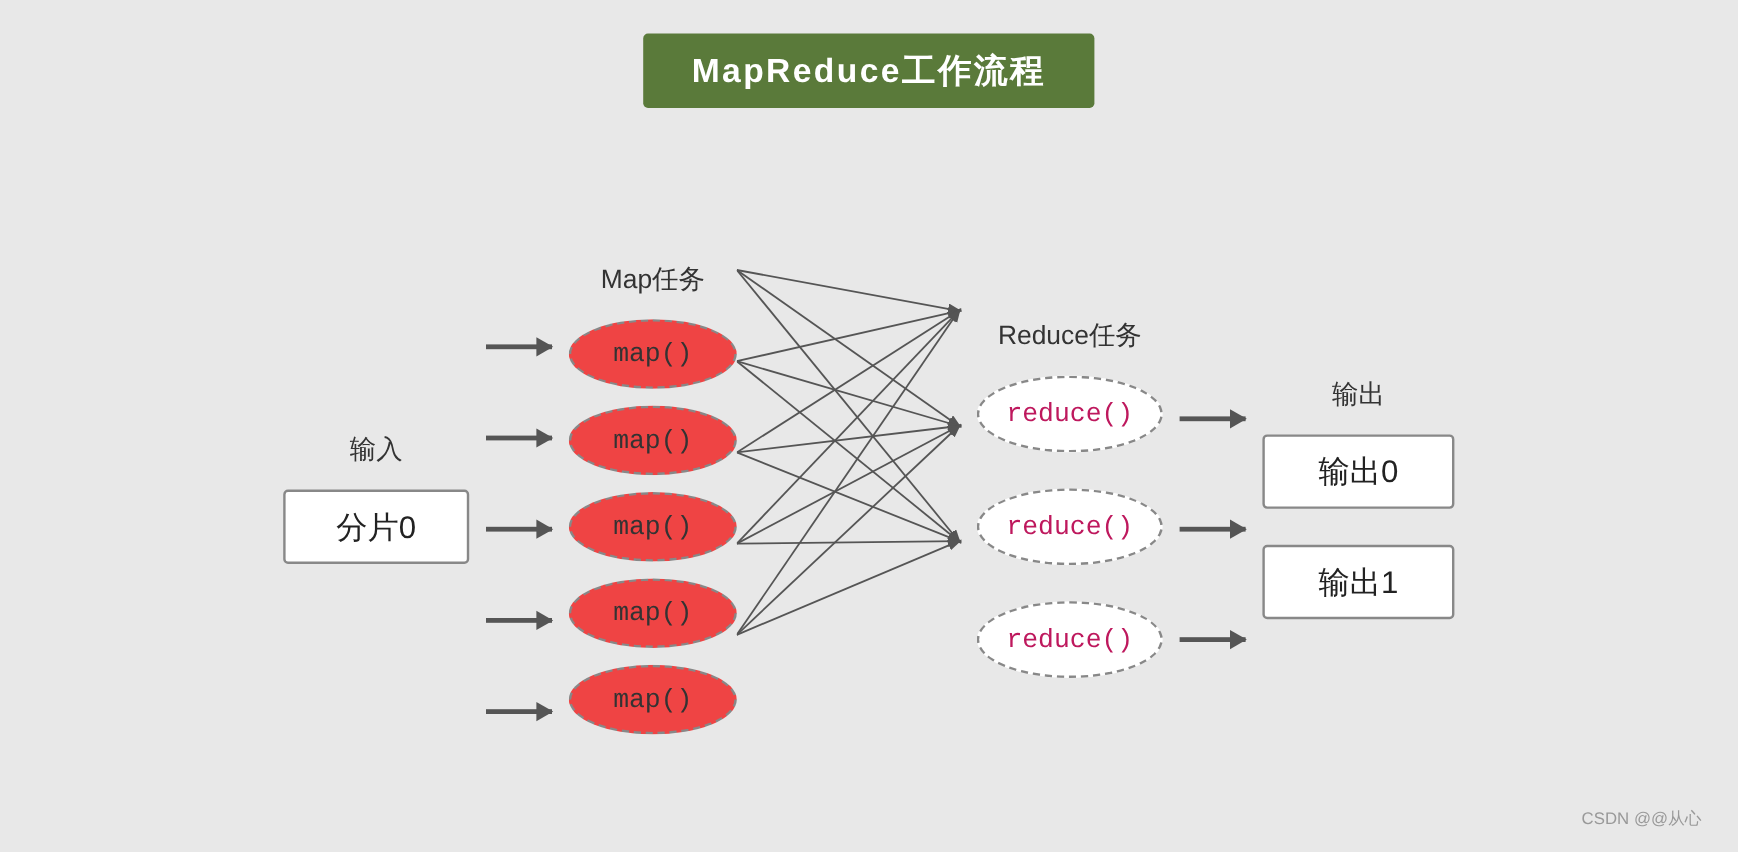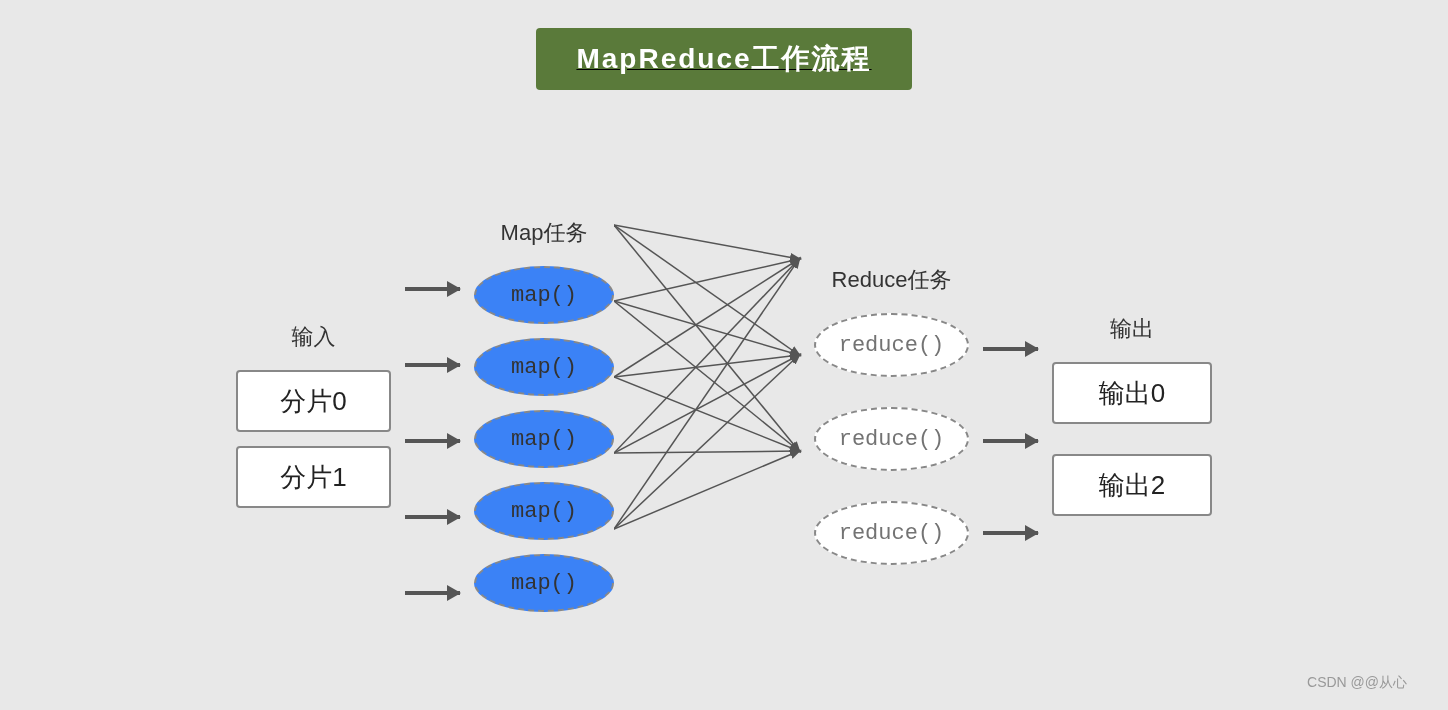--- a/index.html
+++ b/index.html
@@ -20,21 +20,20 @@
       display: flex;
       flex-direction: column;
       align-items: center;
     }
 
     .title-box {
       margin-top: 28px;
       background: #5a7a3a;
       padding: 12px 40px;
       border-radius: 4px;
-      text-decoration: underline;
     }
 
     .title-text {
       color: white;
       font-size: 28px;
       font-weight: bold;
       letter-spacing: 2px;
     }
 
     .flow-area {
@@ -83,41 +82,41 @@
       color: #222;
       font-family: "SimHei", "Microsoft YaHei", Arial, sans-serif;
     }
 
     
     .map-oval {
       width: 140px;
       height: 58px;
       border: 2px dashed #888;
       border-radius: 50%;
-      background: #3b82f6;
+      background: #ef4444;
       display: flex;
       align-items: center;
       justify-content: center;
       font-size: 22px;
       color: #333;
       font-family: "Courier New", monospace;
     }
 
     
     .reduce-oval {
       width: 155px;
       height: 64px;
       border: 2px dashed #888;
       border-radius: 50%;
       background: white;
       display: flex;
       align-items: center;
       justify-content: center;
       font-size: 22px;
-      color: #737373;
+      color: #be185d;
       font-family: "Courier New", monospace;
     }
 
     
     .output-rect {
       width: 160px;
       height: 62px;
       border: 2px solid #888;
       border-radius: 4px;
       background: white;
@@ -144,21 +143,21 @@
       width: 0;
       height: 0;
       border-top: 8px solid transparent;
       border-bottom: 8px solid transparent;
       border-left: 14px solid #555;
     }
 
     .watermark {
       position: absolute;
       bottom: 18px;
-      right: 41px;
+      right: 30px;
       font-size: 14px;
       color: #999;
     }
 
     
     .arrows-input-map {
       display: flex;
       flex-direction: column;
       gap: 14px;
       margin: 0 8px;
@@ -187,21 +186,20 @@
   <div class="title-box">
     <span class="title-text">MapReduce工作流程</span>
   </div>
 
   <div class="flow-area">
 
     <div class="col">
       <div class="col-label">输入</div>
       <div class="col-items">
         <div class="input-rect">分片0</div>
-        <div class="input-rect">分片1</div>
       </div>
     </div>
 
     <div class="arrows-input-map">
       <div class="arrow-row">
           <div class="arrow-simple"></div>
         </div>
       <div class="arrow-row">
           <div class="arrow-simple"></div>
         </div>
@@ -274,20 +272,20 @@
         </div>
       <div class="arrow-row">
           <div class="arrow-simple"></div>
         </div>
     </div>
 
     <div class="col">
       <div class="col-label">输出</div>
       <div class="col-items" style="gap: 30px;">
         <div class="output-rect">输出0</div>
-        <div class="output-rect">输出2</div>
+        <div class="output-rect">输出1</div>
       </div>
     </div>
 
   </div>
 
   <div class="watermark">CSDN @@从心</div>
 </div>
 
 </body></html>

